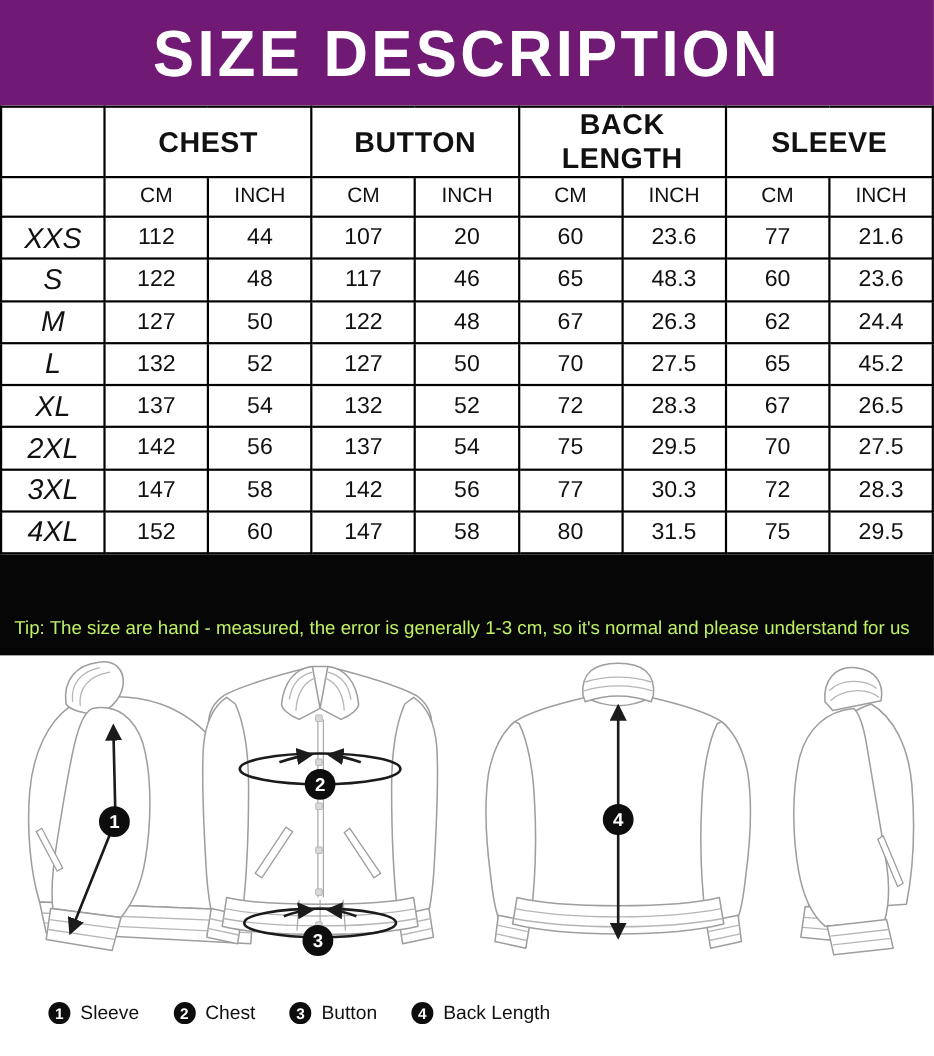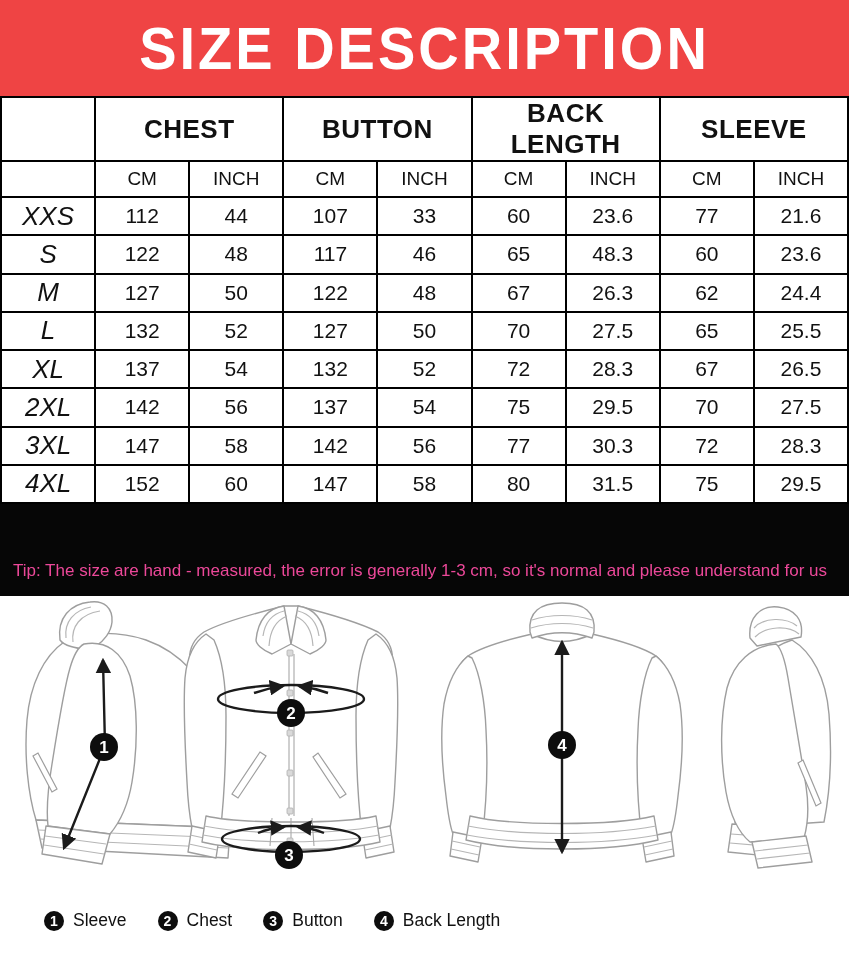--- a/index.html
+++ b/index.html
@@ -8,21 +8,21 @@
     width:849px; height:960px;
     background:#ffffff;
     font-family:"Liberation Sans", sans-serif;
     color:#111;
     position:relative;
     overflow:hidden;
   }
 
   
   .title-band {
-    height:96px; background:#ef4444;
+    height:96px; background:#701a75;
     display:flex; align-items:center; justify-content:center;
   }
   .title-band h1 {
     margin:0; color:#fff;
     font-size:56px; font-weight:bold; letter-spacing:3px;
     transform:scaleY(1.06);
     white-space:nowrap;
   }
 
   
@@ -37,21 +37,21 @@
   }
   .size-table thead tr.groups { height:34px; }
   .size-table thead tr.units  { height:36px; }
   tr.groups th { font-size:26px; font-weight:bold; letter-spacing:0.5px; }
   tr.units  th { font-size:19px; font-weight:normal; }
   tbody th.size-label { font-size:26px; font-weight:normal;font-style:italic; }
   tbody td { font-size:21px; }
 
   
   .tip-band {
-    height:92px; background:#060606; color:#ec4899;
+    height:92px; background:#060606; color:#bef264;
     display:flex; align-items:flex-end;
     padding:0 8px 15px 13px;
     font-size:17px;
   }
   .tip-band p { margin:0; }
 
   
   .illus { position:relative; height:364px; background:#fff; }
   .illus svg { display:block; }
 
@@ -110,21 +110,21 @@
         <th>CM</th>
         <th>INCH</th>
       </tr>
     </thead>
     <tbody>
         <tr>
           <th class="size-label">XXS</th>
           <td>112</td>
           <td>44</td>
           <td>107</td>
-          <td>33</td>
+          <td>20</td>
           <td>60</td>
           <td>23.6</td>
           <td>77</td>
           <td>21.6</td>
         </tr>
         <tr>
           <th class="size-label">S</th>
           <td>122</td>
           <td>48</td>
           <td>117</td>
@@ -147,21 +147,21 @@
         </tr>
         <tr>
           <th class="size-label">L</th>
           <td>132</td>
           <td>52</td>
           <td>127</td>
           <td>50</td>
           <td>70</td>
           <td>27.5</td>
           <td>65</td>
-          <td>25.5</td>
+          <td>45.2</td>
         </tr>
         <tr>
           <th class="size-label">XL</th>
           <td>137</td>
           <td>54</td>
           <td>132</td>
           <td>52</td>
           <td>72</td>
           <td>28.3</td>
           <td>67</td>

